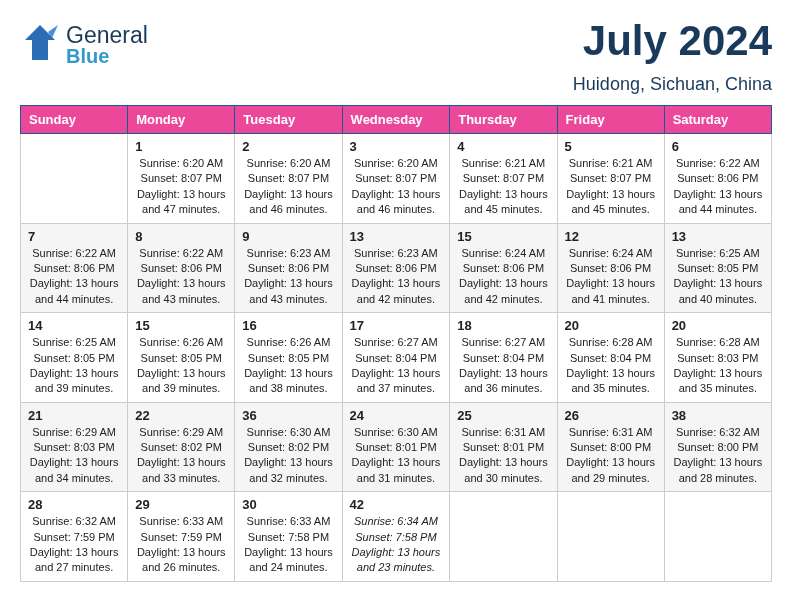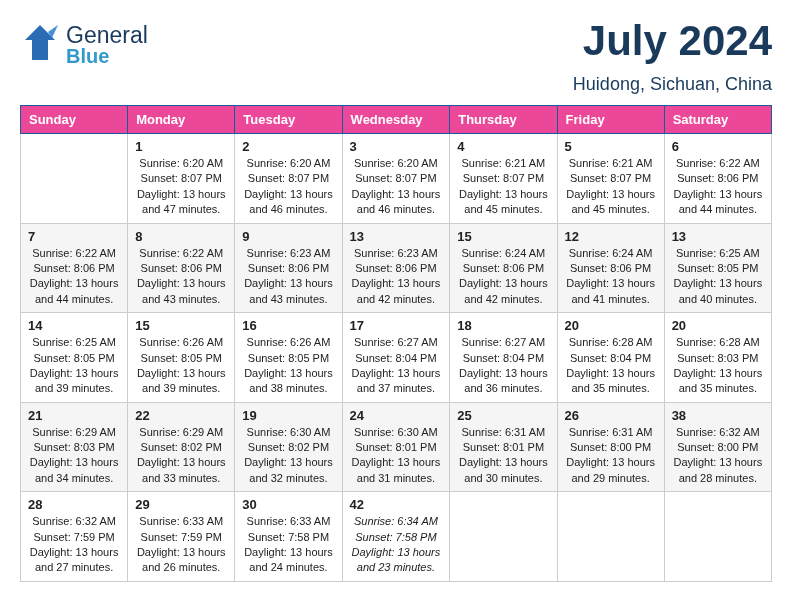--- a/index.html
+++ b/index.html
@@ -285,21 +285,21 @@
 and 34 minutes.</div>
         </td>
         <td>
           <span class="day-number">22</span>
           <div class="day-info" style="white-space: pre-line;">Sunrise: 6:29 AM
 Sunset: 8:02 PM
 Daylight: 13 hours
 and 33 minutes.</div>
         </td>
         <td>
-          <span class="day-number">19</span>
+          <span class="day-number">36</span>
           <div class="day-info" style="white-space: pre-line;">Sunrise: 6:30 AM
 Sunset: 8:02 PM
 Daylight: 13 hours
 and 32 minutes.</div>
         </td>
         <td>
           <span class="day-number">24</span>
           <div class="day-info" style="white-space: pre-line;">Sunrise: 6:30 AM
 Sunset: 8:01 PM
 Daylight: 13 hours

